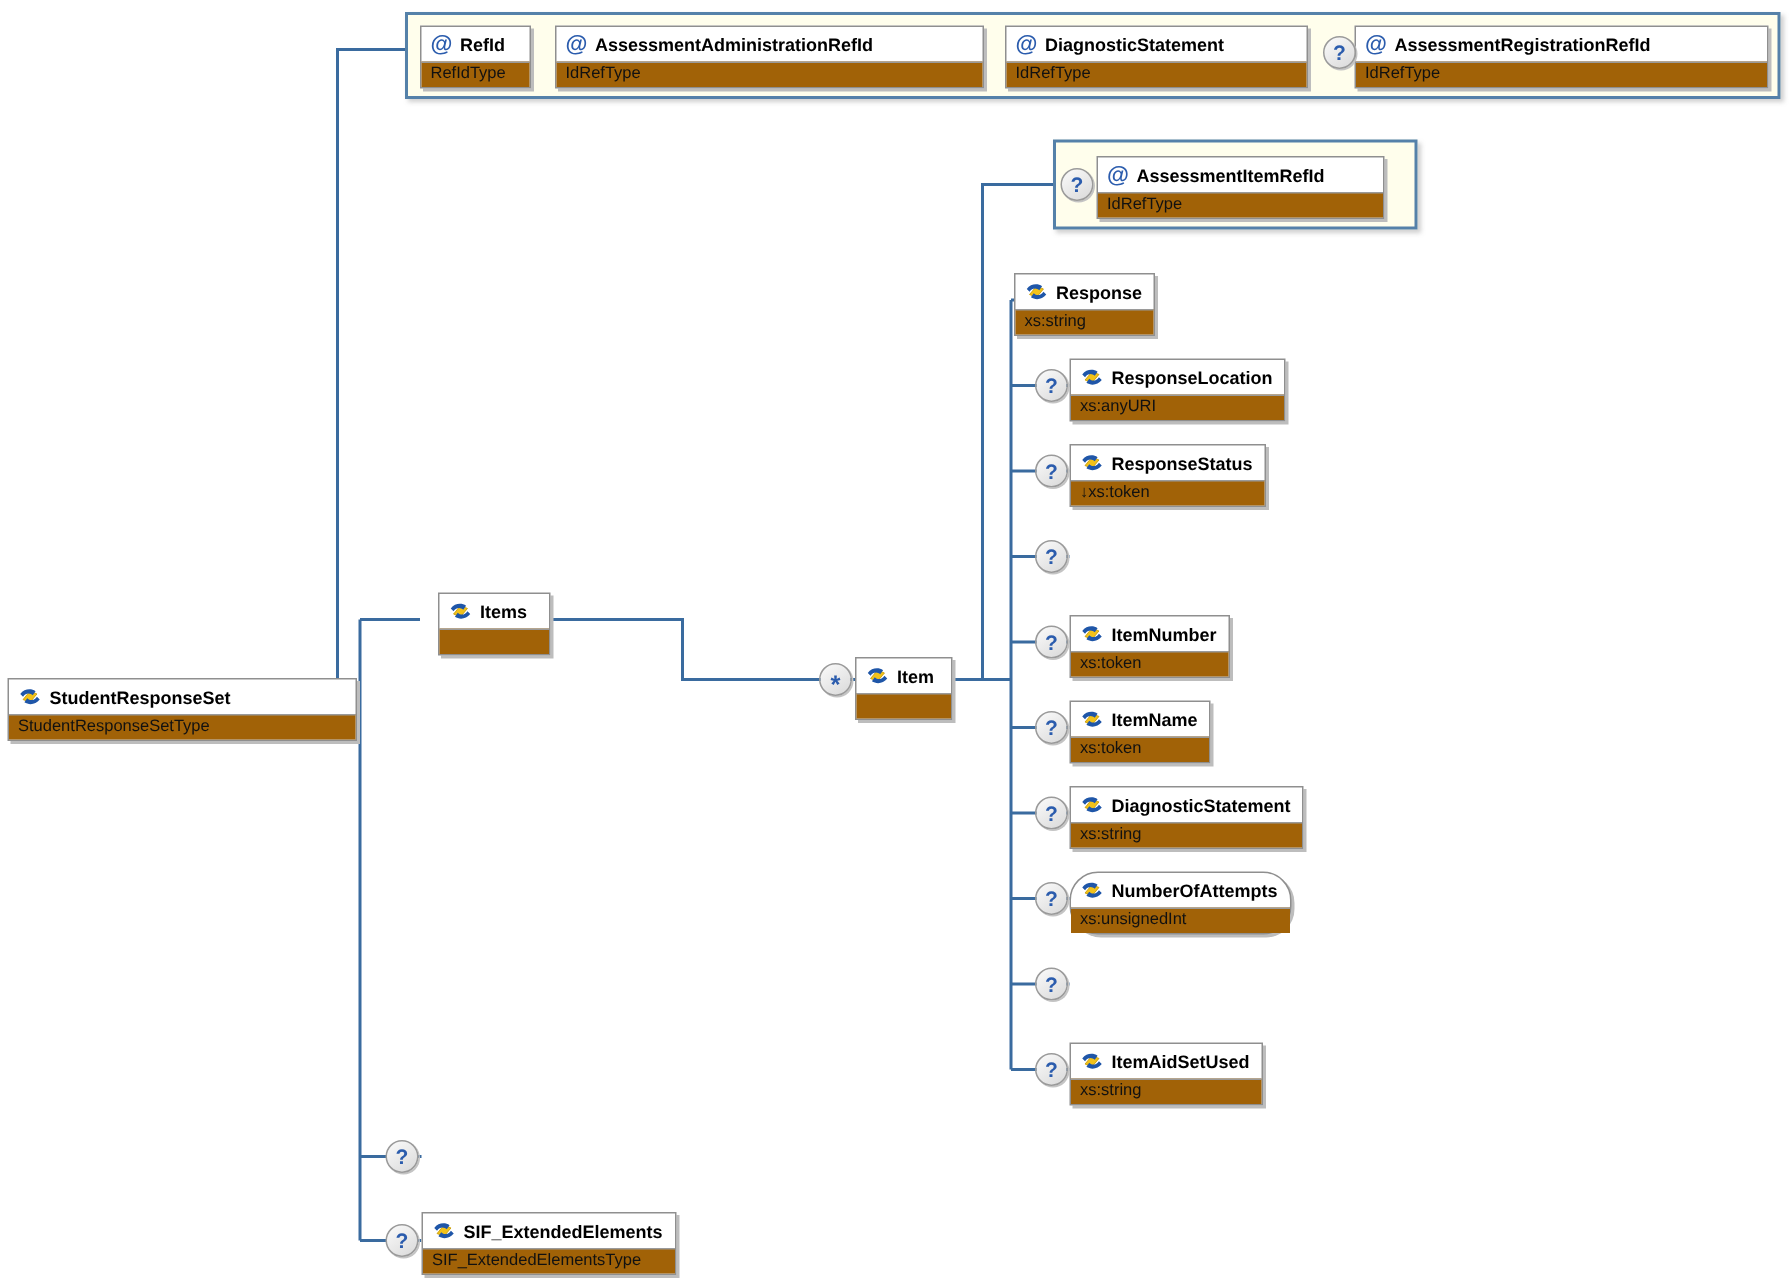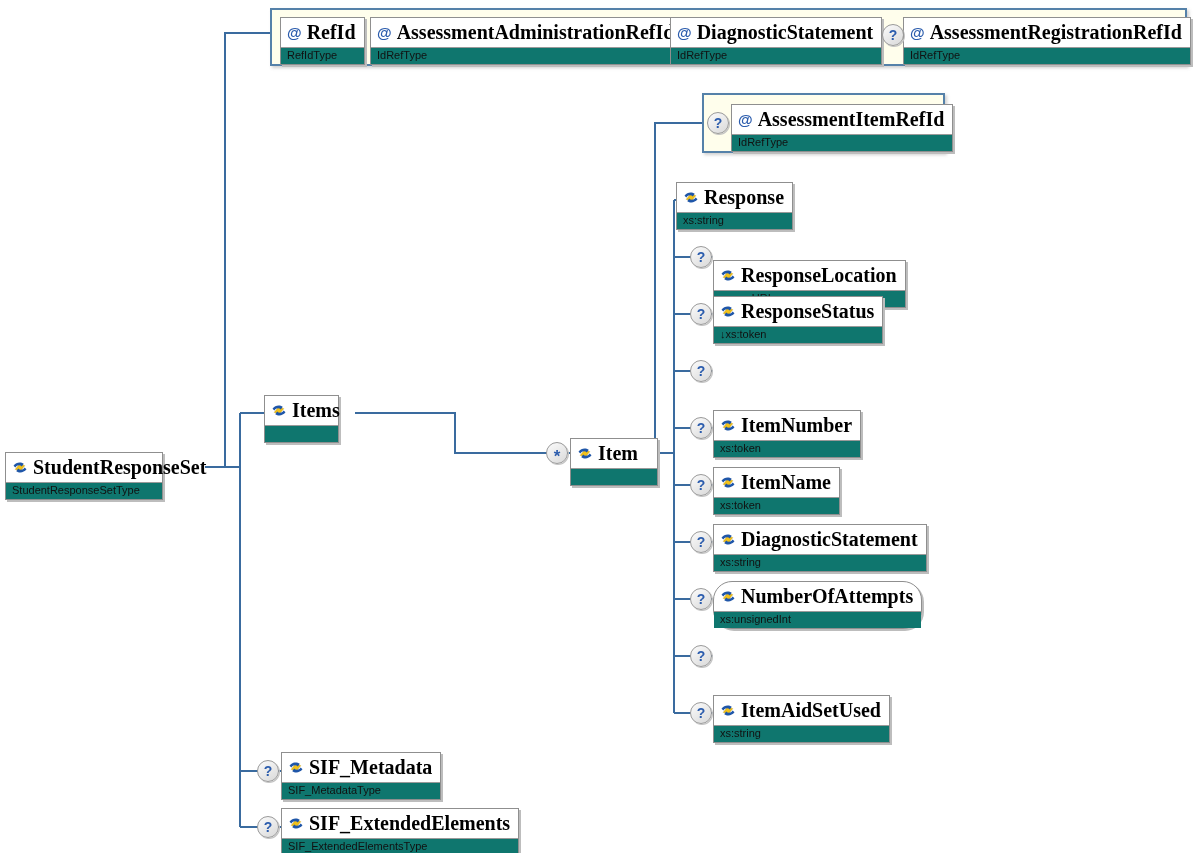--- a/index.html
+++ b/index.html
@@ -18,25 +18,25 @@
   .ebox {
     position: absolute; z-index: 2;
     background: #ffffff; border: 1px solid #8f8f8f;
     box-shadow: 2px 2px 0 #bdbdbd;
     box-sizing: border-box; white-space: nowrap;
   }
   .ebox-title {
     display: flex; align-items: center; gap: 5px;
     padding: 3px 8px 3px 6px; min-height: 17px;
   }
-  .ebox-name { font-weight: bold; font-size: 20px; color: #000; font-family: Liberation Serif, serif; }
+  .ebox-name { font-weight: bold; font-size: 12px; color: #000; }
   .at-marker { font-weight: bold; font-size: 15px; color: #2b5cad; line-height: 1; }
   .el-icon { display: inline-flex; width: 16px; height: 13px; }
   .ebox-type {
-    background: #0f766e; border-top: 1px solid #9a9a9a;
+    background: #a16207; border-top: 1px solid #9a9a9a;
     font-size: 11px; color: #111; padding: 1px 6px 2px 6px;
     min-height: 13px; line-height: 13px;
   }
   .indicator {
     position: absolute; z-index: 3;
     width: 22px; height: 22px; border-radius: 50%;
     background: linear-gradient(145deg, #fbfbfb, #d9d9d9);
     border: 1px solid #9a9a9a; box-shadow: 1px 1px 0 #c4c4c4;
     color: #2b5cad; font-weight: bold; font-size: 14px;
     display: flex; align-items: center; justify-content: center;
@@ -115,51 +115,51 @@
   <div class="indicator" style="left:707px; top:112px;">?</div>
 
   <div class="ebox" style="left:731px; top:104px; min-width:192px;">
     <div class="ebox-title">
       <span class="at-marker">@</span>
       <span class="ebox-name">AssessmentItemRefId</span>
     </div>
     <div class="ebox-type">IdRefType</div>
   </div>
 
-  <div class="ebox" style="left:5px; top:452px; width:158px;">
+  <div class="ebox" style="left:5px; top:452px; width:233px;">
     <div class="ebox-title">
       <span class="el-icon">
         <svg viewBox="0 0 16 14" width="16" height="13">
           <polygon points="3,9 8,3 13,5 8,11" fill="#f2c21a" stroke="#c79a00" stroke-width="0.6"></polygon>
           <path d="M1,5 C4,1 9,1 12,3 L10,6 C8,4 5,4 3,7 Z" fill="#1f56a8"></path>
           <path d="M15,9 C12,13 7,13 4,11 L6,8 C8,10 11,10 13,7 Z" fill="#1f56a8"></path>
         </svg>
       </span>
       <span class="ebox-name">StudentResponseSet</span>
     </div>
     <div class="ebox-type">StudentResponseSetType</div>
   </div>
 
-  <div class="ebox" style="left:264px; top:395px; width:75px;">
+  <div class="ebox" style="left:292px; top:395px; width:75px;">
     <div class="ebox-title">
       <span class="el-icon">
         <svg viewBox="0 0 16 14" width="16" height="13">
           <polygon points="3,9 8,3 13,5 8,11" fill="#f2c21a" stroke="#c79a00" stroke-width="0.6"></polygon>
           <path d="M1,5 C4,1 9,1 12,3 L10,6 C8,4 5,4 3,7 Z" fill="#1f56a8"></path>
           <path d="M15,9 C12,13 7,13 4,11 L6,8 C8,10 11,10 13,7 Z" fill="#1f56a8"></path>
         </svg>
       </span>
       <span class="ebox-name">Items</span>
     </div>
     <div class="ebox-type"></div>
   </div>
 
   <div class="indicator repeat" style="left:546px; top:442px;">*</div>
 
-  <div class="ebox" style="left:570px; top:438px; width:88px;">
+  <div class="ebox" style="left:570px; top:438px; width:65px;">
     <div class="ebox-title">
       <span class="el-icon">
         <svg viewBox="0 0 16 14" width="16" height="13">
           <polygon points="3,9 8,3 13,5 8,11" fill="#f2c21a" stroke="#c79a00" stroke-width="0.6"></polygon>
           <path d="M1,5 C4,1 9,1 12,3 L10,6 C8,4 5,4 3,7 Z" fill="#1f56a8"></path>
           <path d="M15,9 C12,13 7,13 4,11 L6,8 C8,10 11,10 13,7 Z" fill="#1f56a8"></path>
         </svg>
       </span>
       <span class="ebox-name">Item</span>
     </div>
@@ -174,21 +174,21 @@
           <path d="M1,5 C4,1 9,1 12,3 L10,6 C8,4 5,4 3,7 Z" fill="#1f56a8"></path>
           <path d="M15,9 C12,13 7,13 4,11 L6,8 C8,10 11,10 13,7 Z" fill="#1f56a8"></path>
         </svg>
       </span>
       <span class="ebox-name">Response</span>
     </div>
     <div class="ebox-type">xs:string</div>
   </div>
 
   <div class="indicator" style="left:690px; top:246px;">?</div>
-  <div class="ebox" style="left:713px; top:239px;margin-top:21px;">
+  <div class="ebox" style="left:713px; top:239px;">
     <div class="ebox-title">
       <span class="el-icon">
         <svg viewBox="0 0 16 14" width="16" height="13">
           <polygon points="3,9 8,3 13,5 8,11" fill="#f2c21a" stroke="#c79a00" stroke-width="0.6"></polygon>
           <path d="M1,5 C4,1 9,1 12,3 L10,6 C8,4 5,4 3,7 Z" fill="#1f56a8"></path>
           <path d="M15,9 C12,13 7,13 4,11 L6,8 C8,10 11,10 13,7 Z" fill="#1f56a8"></path>
         </svg>
       </span>
       <span class="ebox-name">ResponseLocation</span>
     </div>
@@ -283,33 +283,20 @@
           <path d="M1,5 C4,1 9,1 12,3 L10,6 C8,4 5,4 3,7 Z" fill="#1f56a8"></path>
           <path d="M15,9 C12,13 7,13 4,11 L6,8 C8,10 11,10 13,7 Z" fill="#1f56a8"></path>
         </svg>
       </span>
       <span class="ebox-name">ItemAidSetUsed</span>
     </div>
     <div class="ebox-type">xs:string</div>
   </div>
 
   <div class="indicator" style="left:257px; top:760px;">?</div>
-  <div class="ebox" style="left:281px; top:752px;">
-    <div class="ebox-title">
-      <span class="el-icon">
-        <svg viewBox="0 0 16 14" width="16" height="13">
-          <polygon points="3,9 8,3 13,5 8,11" fill="#f2c21a" stroke="#c79a00" stroke-width="0.6"></polygon>
-          <path d="M1,5 C4,1 9,1 12,3 L10,6 C8,4 5,4 3,7 Z" fill="#1f56a8"></path>
-          <path d="M15,9 C12,13 7,13 4,11 L6,8 C8,10 11,10 13,7 Z" fill="#1f56a8"></path>
-        </svg>
-      </span>
-      <span class="ebox-name">SIF_Metadata</span>
-    </div>
-    <div class="ebox-type">SIF_MetadataType</div>
-  </div>
 
   <div class="indicator" style="left:257px; top:816px;">?</div>
   <div class="ebox" style="left:281px; top:808px;">
     <div class="ebox-title">
       <span class="el-icon">
         <svg viewBox="0 0 16 14" width="16" height="13">
           <polygon points="3,9 8,3 13,5 8,11" fill="#f2c21a" stroke="#c79a00" stroke-width="0.6"></polygon>
           <path d="M1,5 C4,1 9,1 12,3 L10,6 C8,4 5,4 3,7 Z" fill="#1f56a8"></path>
           <path d="M15,9 C12,13 7,13 4,11 L6,8 C8,10 11,10 13,7 Z" fill="#1f56a8"></path>
         </svg>

